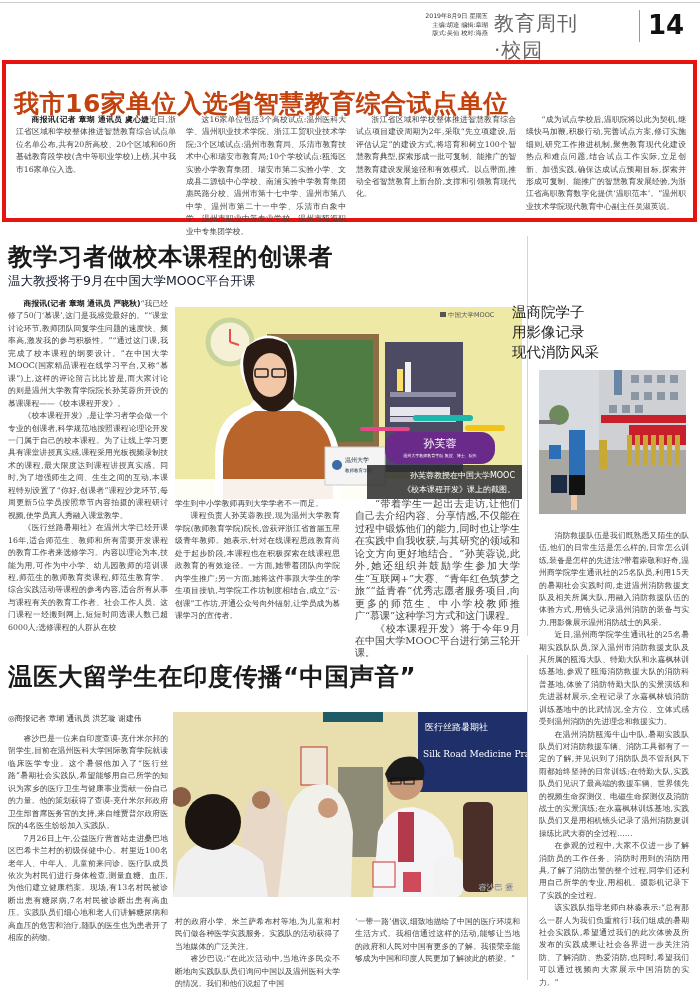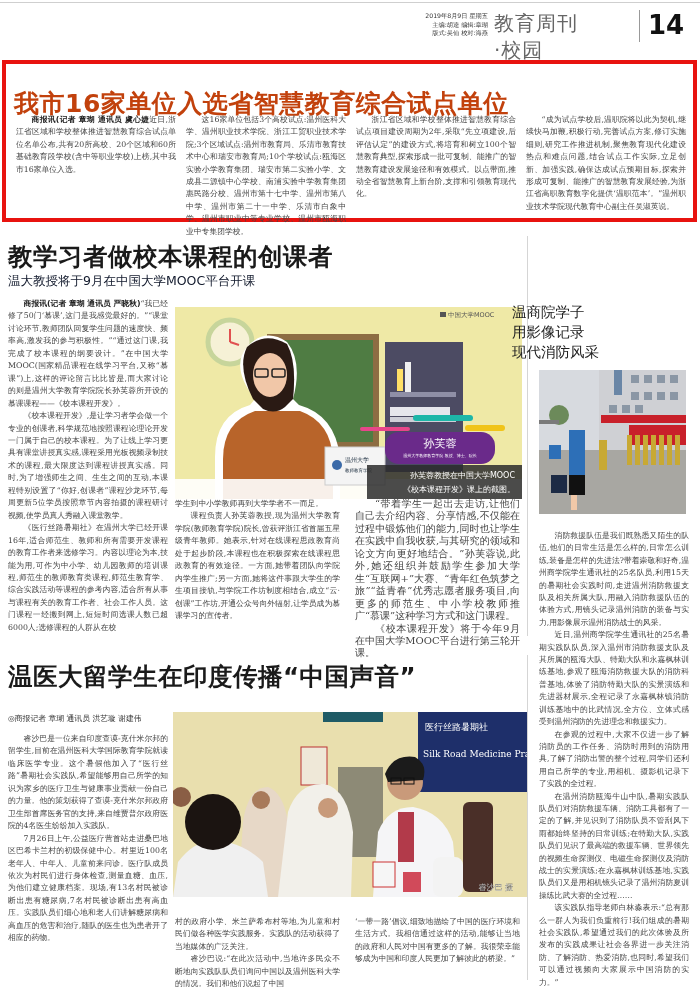--- a/index.html
+++ b/index.html
@@ -186,22 +186,22 @@
     <rect x="30" y="105" width="16" height="20" fill="#111"></rect>
     <rect x="32" y="125" width="6" height="15" fill="#f0c8a8"></rect>
     <rect x="10" y="75" width="12" height="14" fill="#2d6fb7"></rect>
     <rect x="12" y="105" width="16" height="18" fill="#1c2a44"></rect>
   </svg>
 </div>
 
 <div class="side-text">
   <p class="p">消防救援队伍是我们既熟悉又陌生的队伍,他们的日常生活是怎么样的,日常怎么训练,装备是怎样的先进法?带着崇敬和好奇,温州商学院学生通讯社的25名队员,利用15天的暑期社会实践时间,走进温州消防救援支队及相关所属大队,用融入消防救援队伍的体验方式,用镜头记录温州消防的装备与实力,用影像展示温州消防战士的风采。</p>
   <p class="p">近日,温州商学院学生通讯社的25名暑期实践队队员,深入温州市消防救援支队及其所属的瓯海大队、特勤大队和永嘉枫林训练基地,参观了瓯海消防救援大队的消防科普基地,体验了消防特勤大队的实景演练和先进器材展示,全程记录了永嘉枫林镇消防训练基地中的比武情况,全方位、立体式感受到温州消防的先进理念和救援实力。</p>
+  <p class="p">在温州消防瓯海牛山中队,暑期实践队队员们对消防救援车辆、消防工具都有了一定的了解,并见识到了消防队员不管刮风下雨都始终坚持的日常训练;在特勤大队,实践队员们见识了最高端的救援车辆、世界领先的视频生命探测仪、电磁生命探测仪及消防战士的实景演练;在永嘉枫林训练基地,实践队员们又是用相机镜头记录了温州消防夏训操练比武大赛的全过程……</p>
   <p class="p">在参观的过程中,大家不仅进一步了解消防员的工作任务、消防时用到的消防用具,了解了消防出警的整个过程,同学们还利用自己所学的专业,用相机、摄影机记录下了实践的全过程。</p>
-  <p class="p">在温州消防瓯海牛山中队,暑期实践队队员们对消防救援车辆、消防工具都有了一定的了解,并见识到了消防队员不管刮风下雨都始终坚持的日常训练;在特勤大队,实践队员们见识了最高端的救援车辆、世界领先的视频生命探测仪、电磁生命探测仪及消防战士的实景演练;在永嘉枫林训练基地,实践队员们又是用相机镜头记录了温州消防夏训操练比武大赛的全过程……</p>
   <p class="p">该实践队指导老师白林淼表示:“总有那么一群人为我们负重前行!我们组成的暑期社会实践队,希望通过我们的此次体验及所发布的实践成果让社会各界进一步关注消防、了解消防、热爱消防,也同时,希望我们可以通过视频向大家展示中国消防的实力。”</p>
 
 </div>
 
 <div class="a3-title">温医大留学生在印度传播“中国声音”</div>
 <div class="a3-byline">◎商报记者 章瑚 通讯员 洪艺璇 谢建伟</div>
 
 <div class="a3-col1">
   <p class="p">睿沙巴是一位来自印度查谟-克什米尔邦的留学生,目前在温州医科大学国际教育学院就读临床医学专业。这个暑假他加入了“医行丝路”暑期社会实践队,希望能够用自己所学的知识为家乡的医疗卫生与健康事业贡献一份自己的力量。他的策划获得了查谟-克什米尔邦政府卫生部首席医务官的支持,来自维贾普尔政府医院的4名医生纷纷加入实践队。</p>
   <p class="p">7月26日上午,公益医疗营首站走进桑巴地区巴希卡兰村的初级保健中心。村里近100名老年人、中年人、儿童前来问诊。医疗队成员依次为村民们进行身体检查,测量血糖、血压,为他们建立健康档案。现场,有13名村民被诊断出患有糖尿病,7名村民被诊断出患有高血压。实践队员们细心地和老人们讲解糖尿病和高血压的危害和治疗,随队的医生也为患者开了相应的药物。</p>

